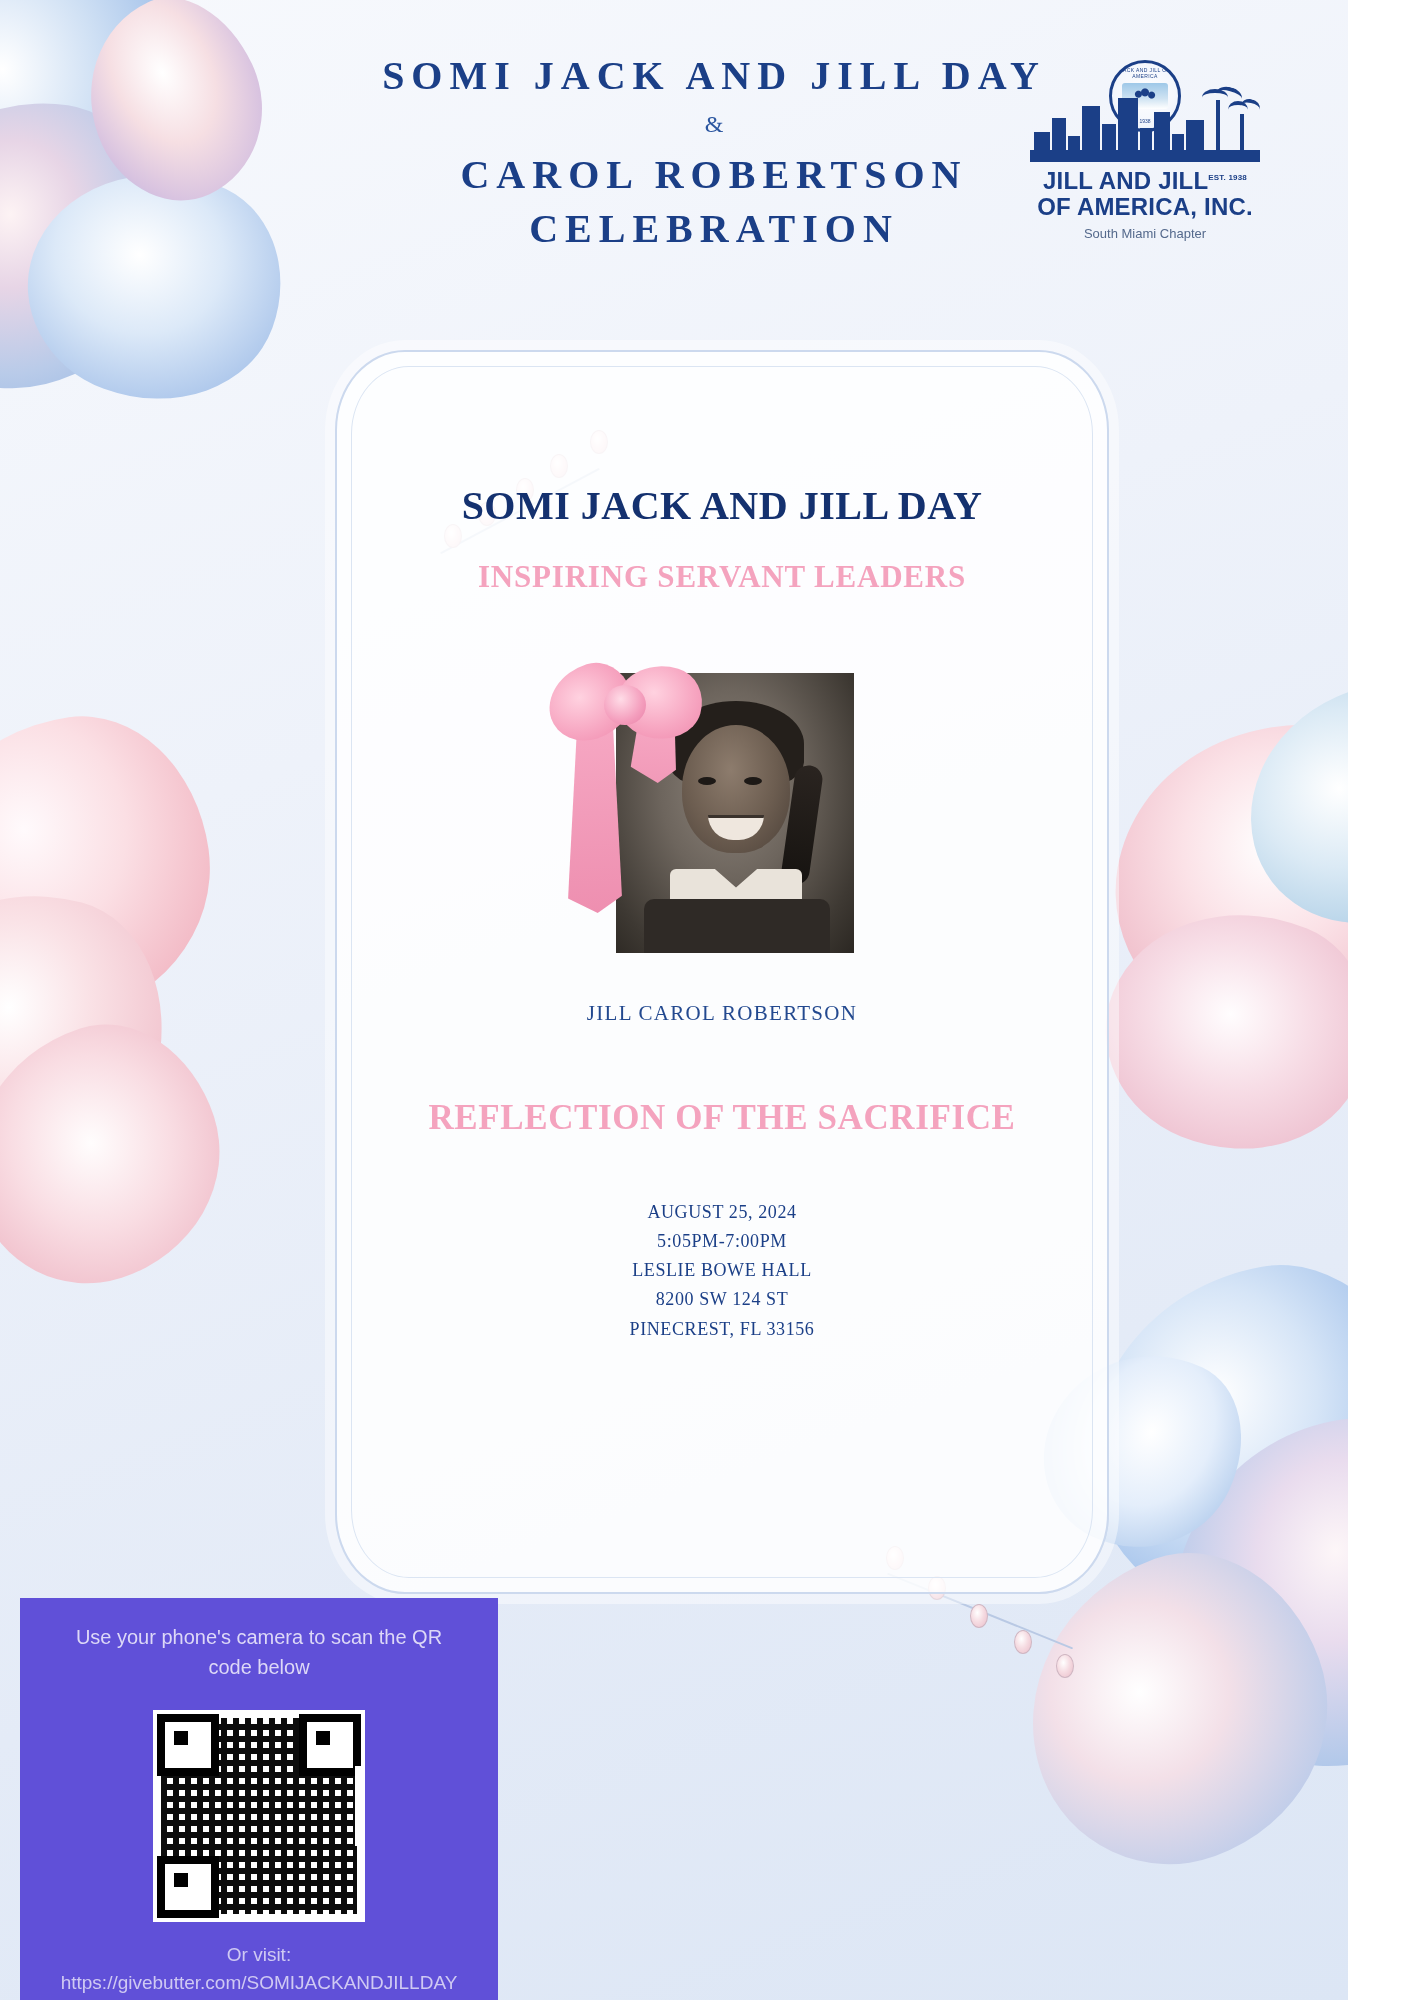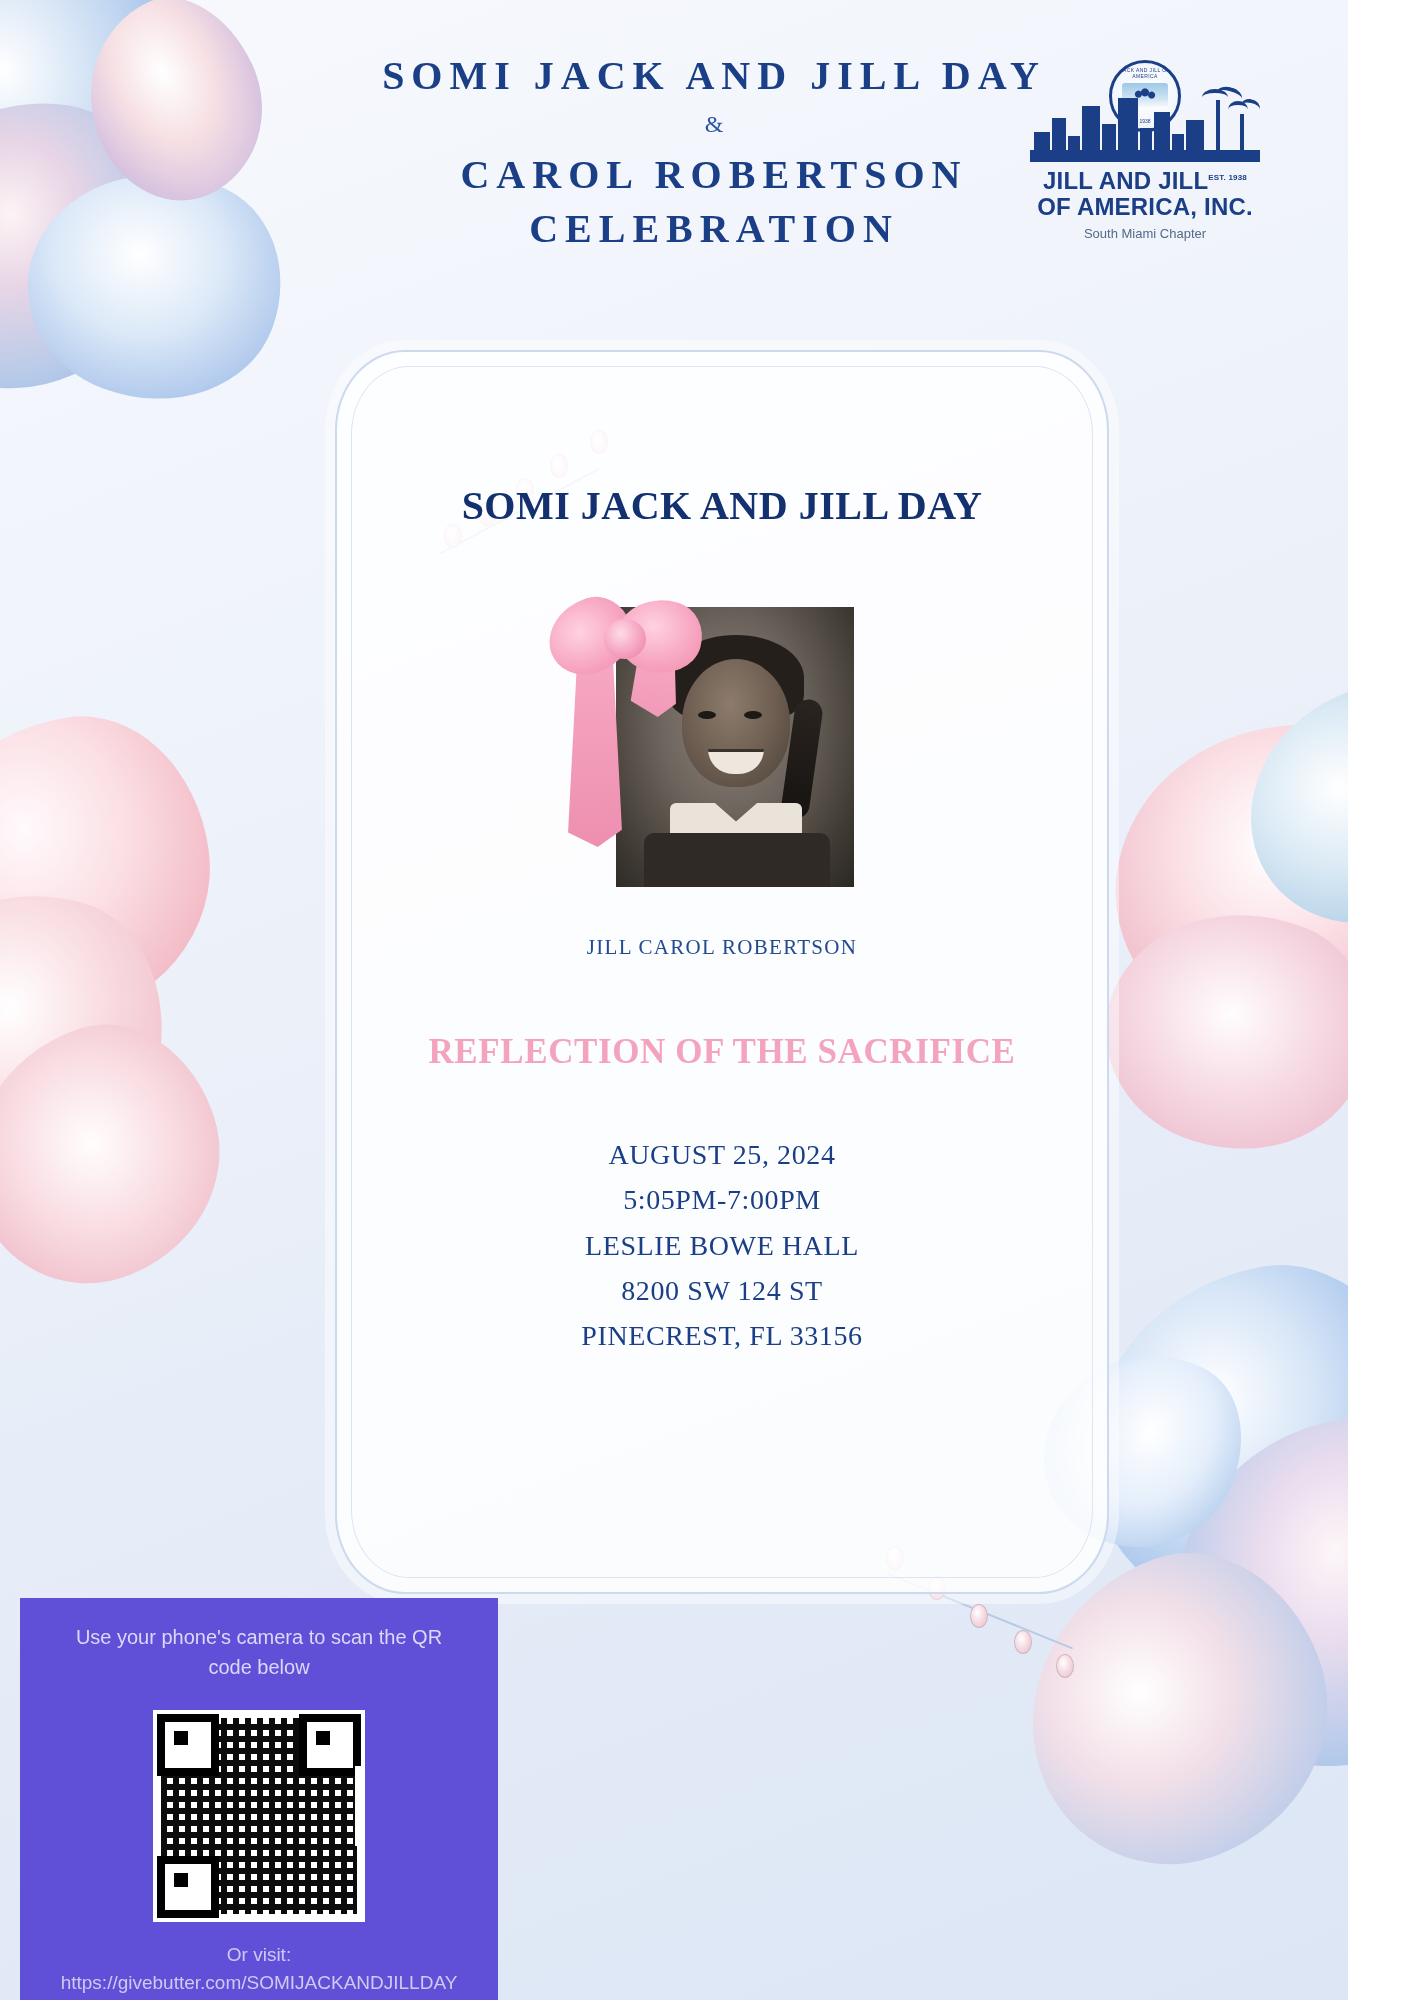--- a/index.html
+++ b/index.html
@@ -337,21 +337,21 @@
     font-weight: bold;
     font-size: 35px;
     color: #f4a3be;
     letter-spacing: 0.6px;
     margin: 72px 0 0 0;
   }
 
   .details {
     margin: 60px 0 0 0;
     font-family: "Liberation Serif", serif;
-    font-size: 28px;
+    font-size: 18px;
     color: #1b3f87;
     line-height: 1.62;
     letter-spacing: 0.6px;
   }
 
   
   .qr-panel {
     position: absolute;
     left: 20px;
     top: 1598px;
@@ -499,20 +499,21 @@
     <div class="name1">
       <span>JILL AND JILL</span><span class="est">EST. 1938</span>
     </div>
     <div class="name2">OF AMERICA, INC.</div>
     <div class="chapter">South Miami Chapter</div>
   </div>
 
   <div class="card">
     <div class="card-inner">
       <div class="title-main">SOMI JACK AND JILL DAY</div>
+      <div class="subtitle">INSPIRING SERVANT LEADERS</div>
 
       <div class="photo-wrap">
         <div class="photo">
           <div class="hair"></div>
           <div class="face"></div>
           <div class="braid"></div>
           <div class="eye-l"></div>
           <div class="eye-r"></div>
           <div class="smile"></div>
           <div class="collar"></div>

